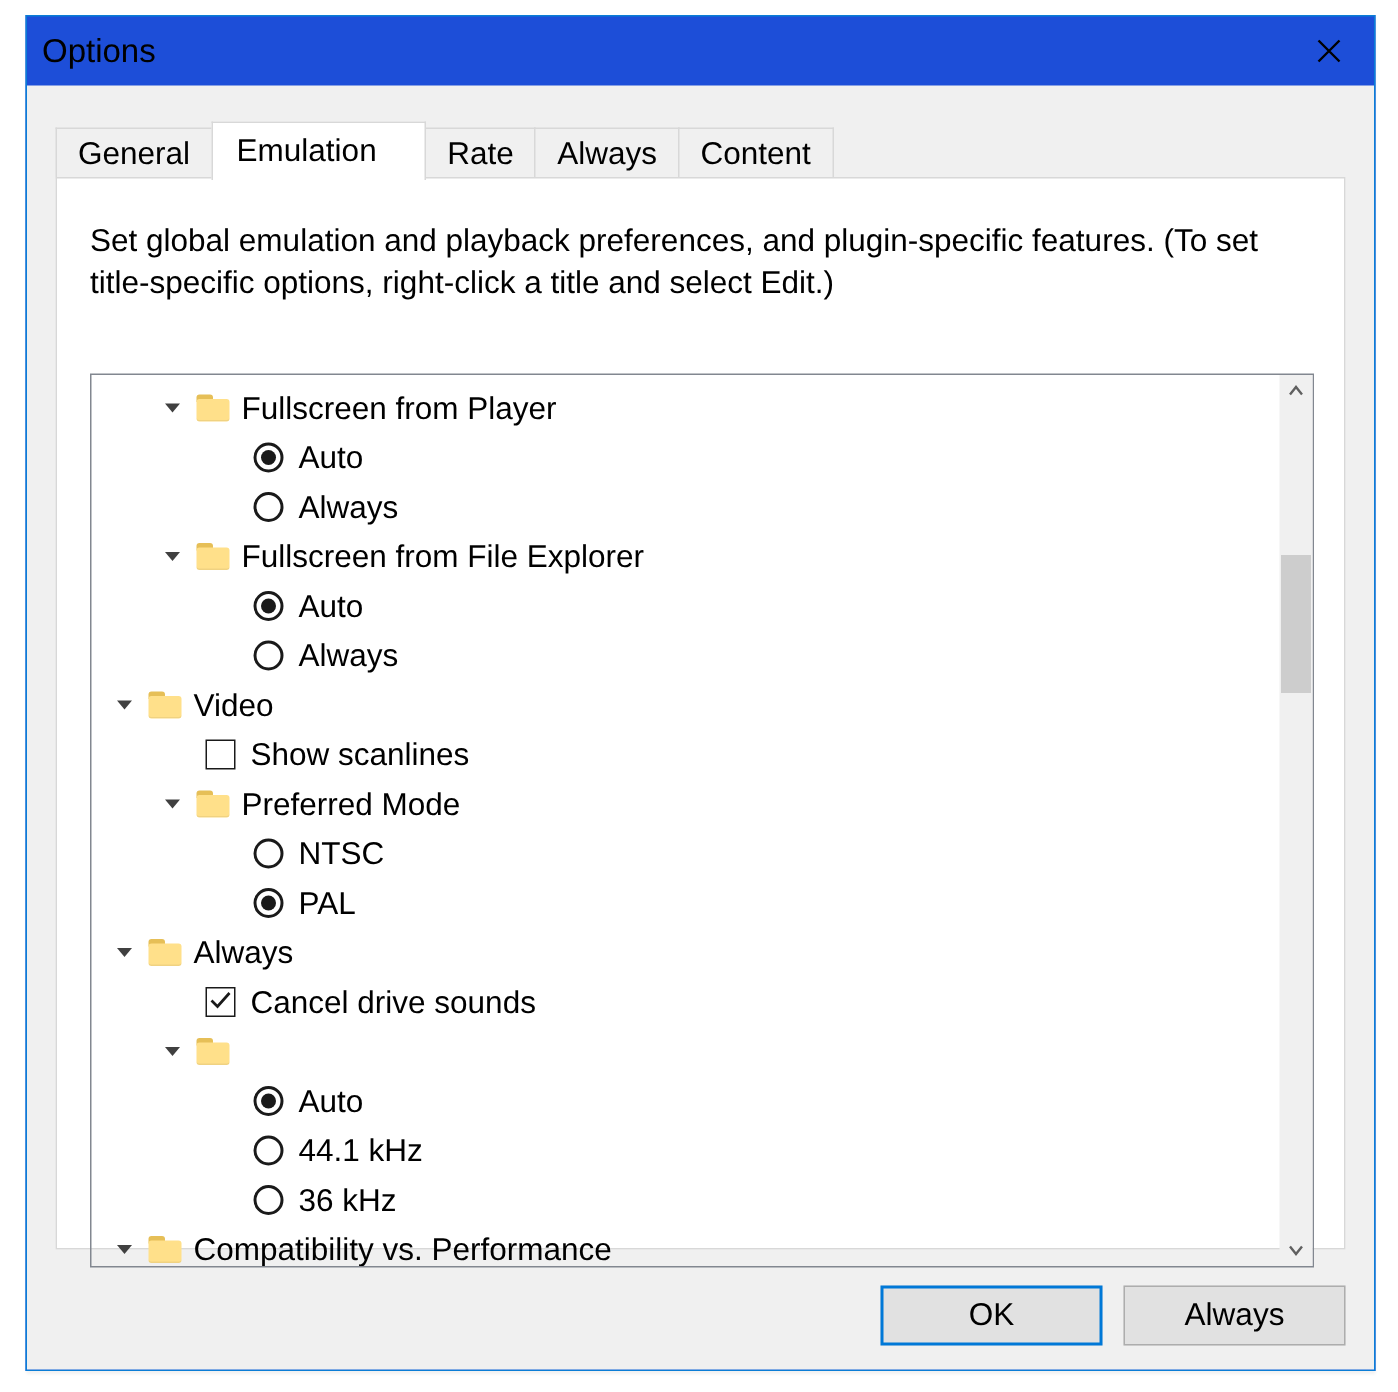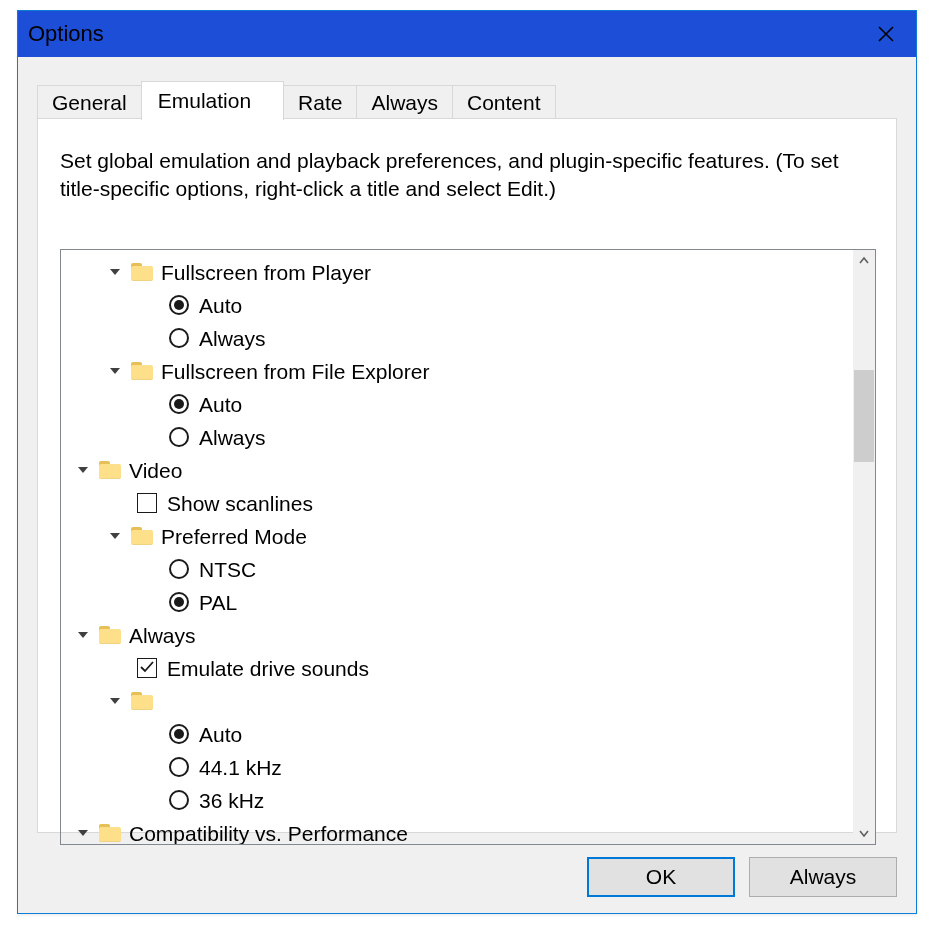--- a/index.html
+++ b/index.html
@@ -299,21 +299,21 @@
               <span class="folder"></span>
               <span class="lbl">Always</span>
             </div>
             <div class="row">
               <span class="sp" style="width:76px"></span>
               <span class="check checked">
                 <svg width="18" height="18" viewBox="0 0 18 18">
                     <path d="M3 9 L7 13 L15 4" stroke="#1a1a1a" stroke-width="1.8" fill="none"></path>
                   </svg>
               </span>
-              <span class="lbl">Emulate drive sounds</span>
+              <span class="lbl">Cancel drive sounds</span>
             </div>
             <div class="row">
               <span class="sp" style="width:44px"></span>
               <span class="chev">
                   <svg width="14" height="14" viewBox="0 0 14 14">
                     <path d="M2 4 L7 10 L12 4 Z" fill="#404040"></path>
                   </svg>
                 </span>
               <span class="folder"></span>
             </div>

